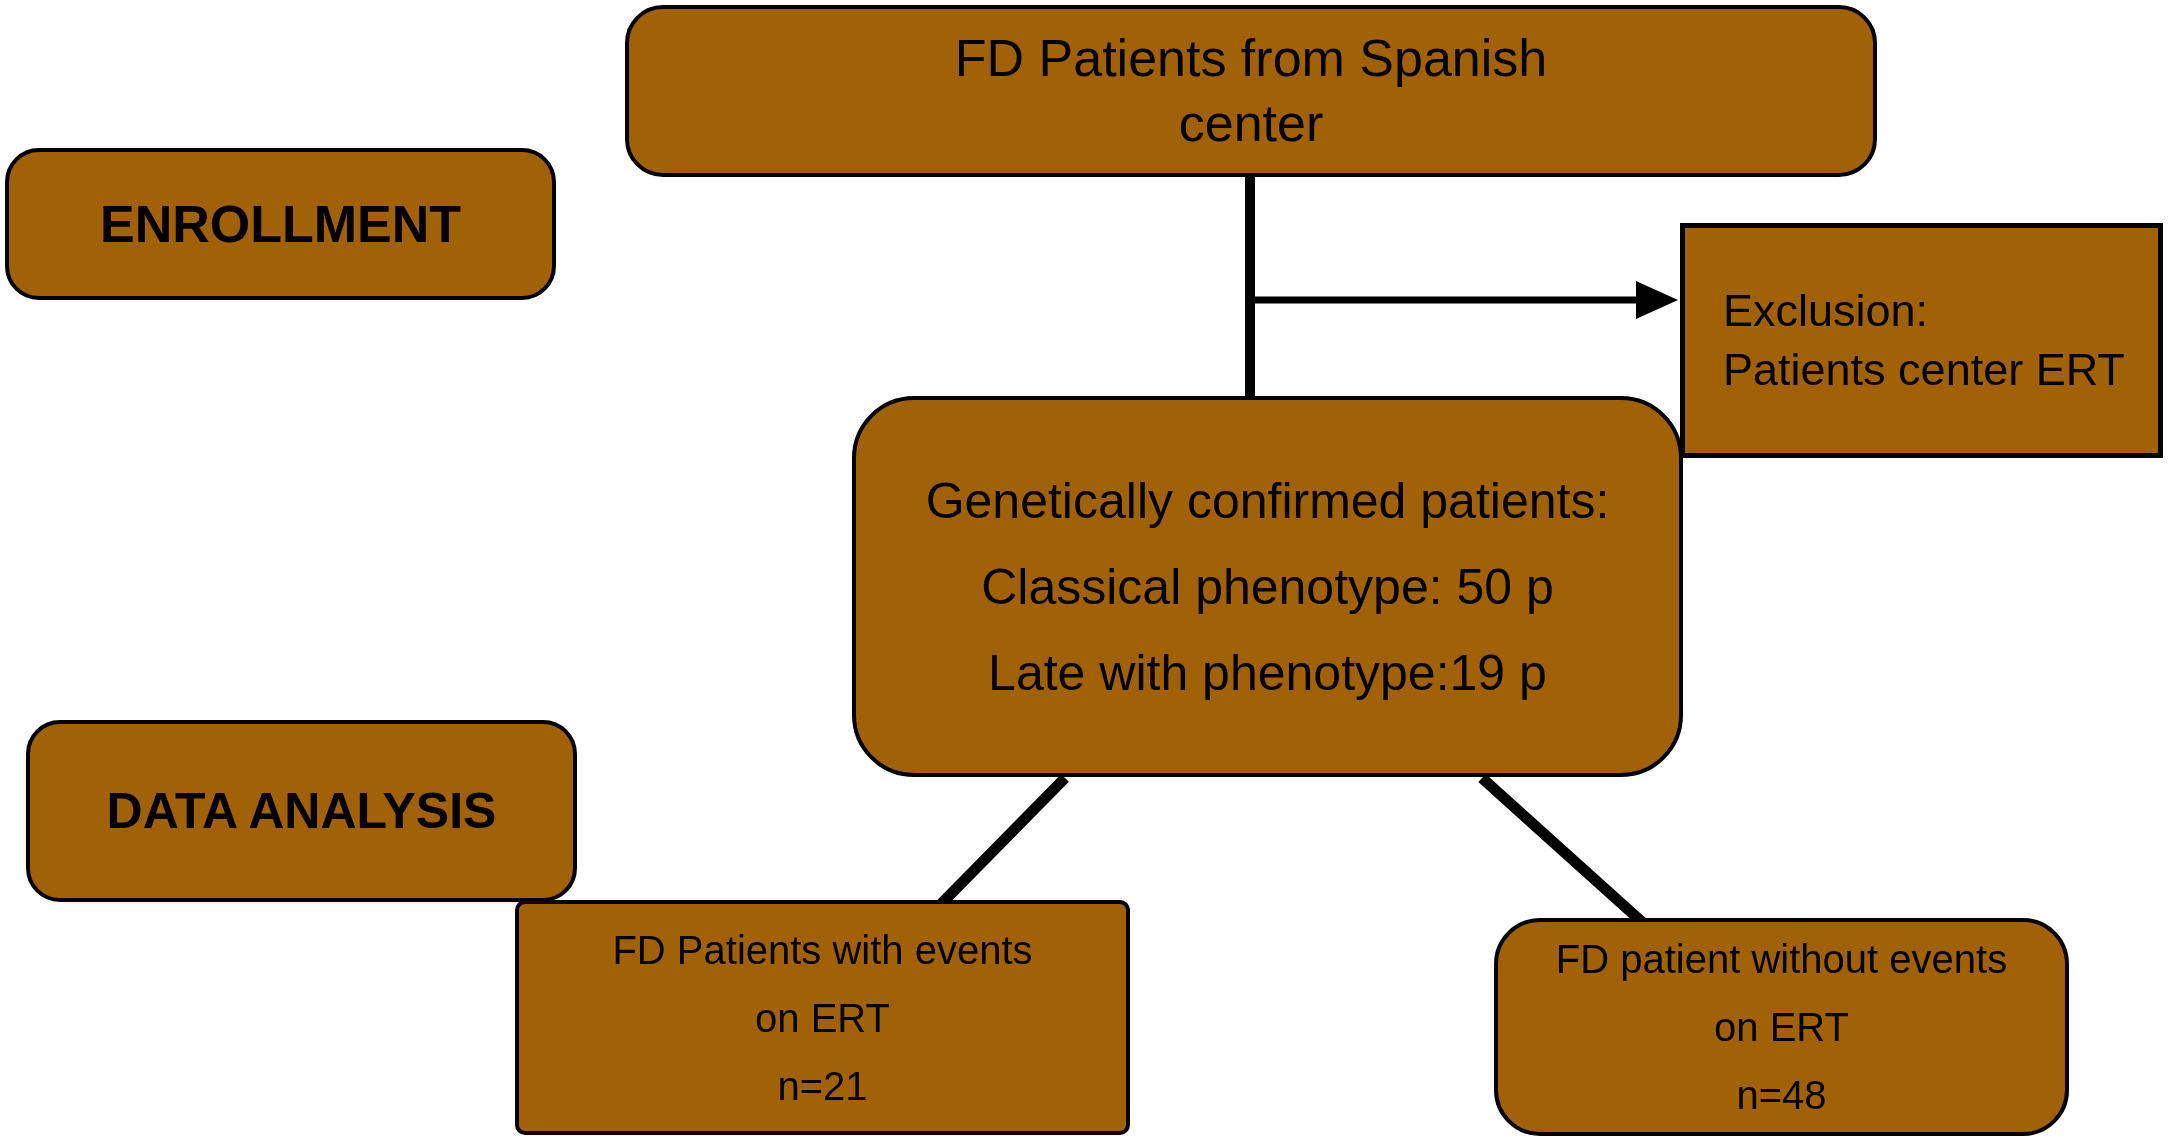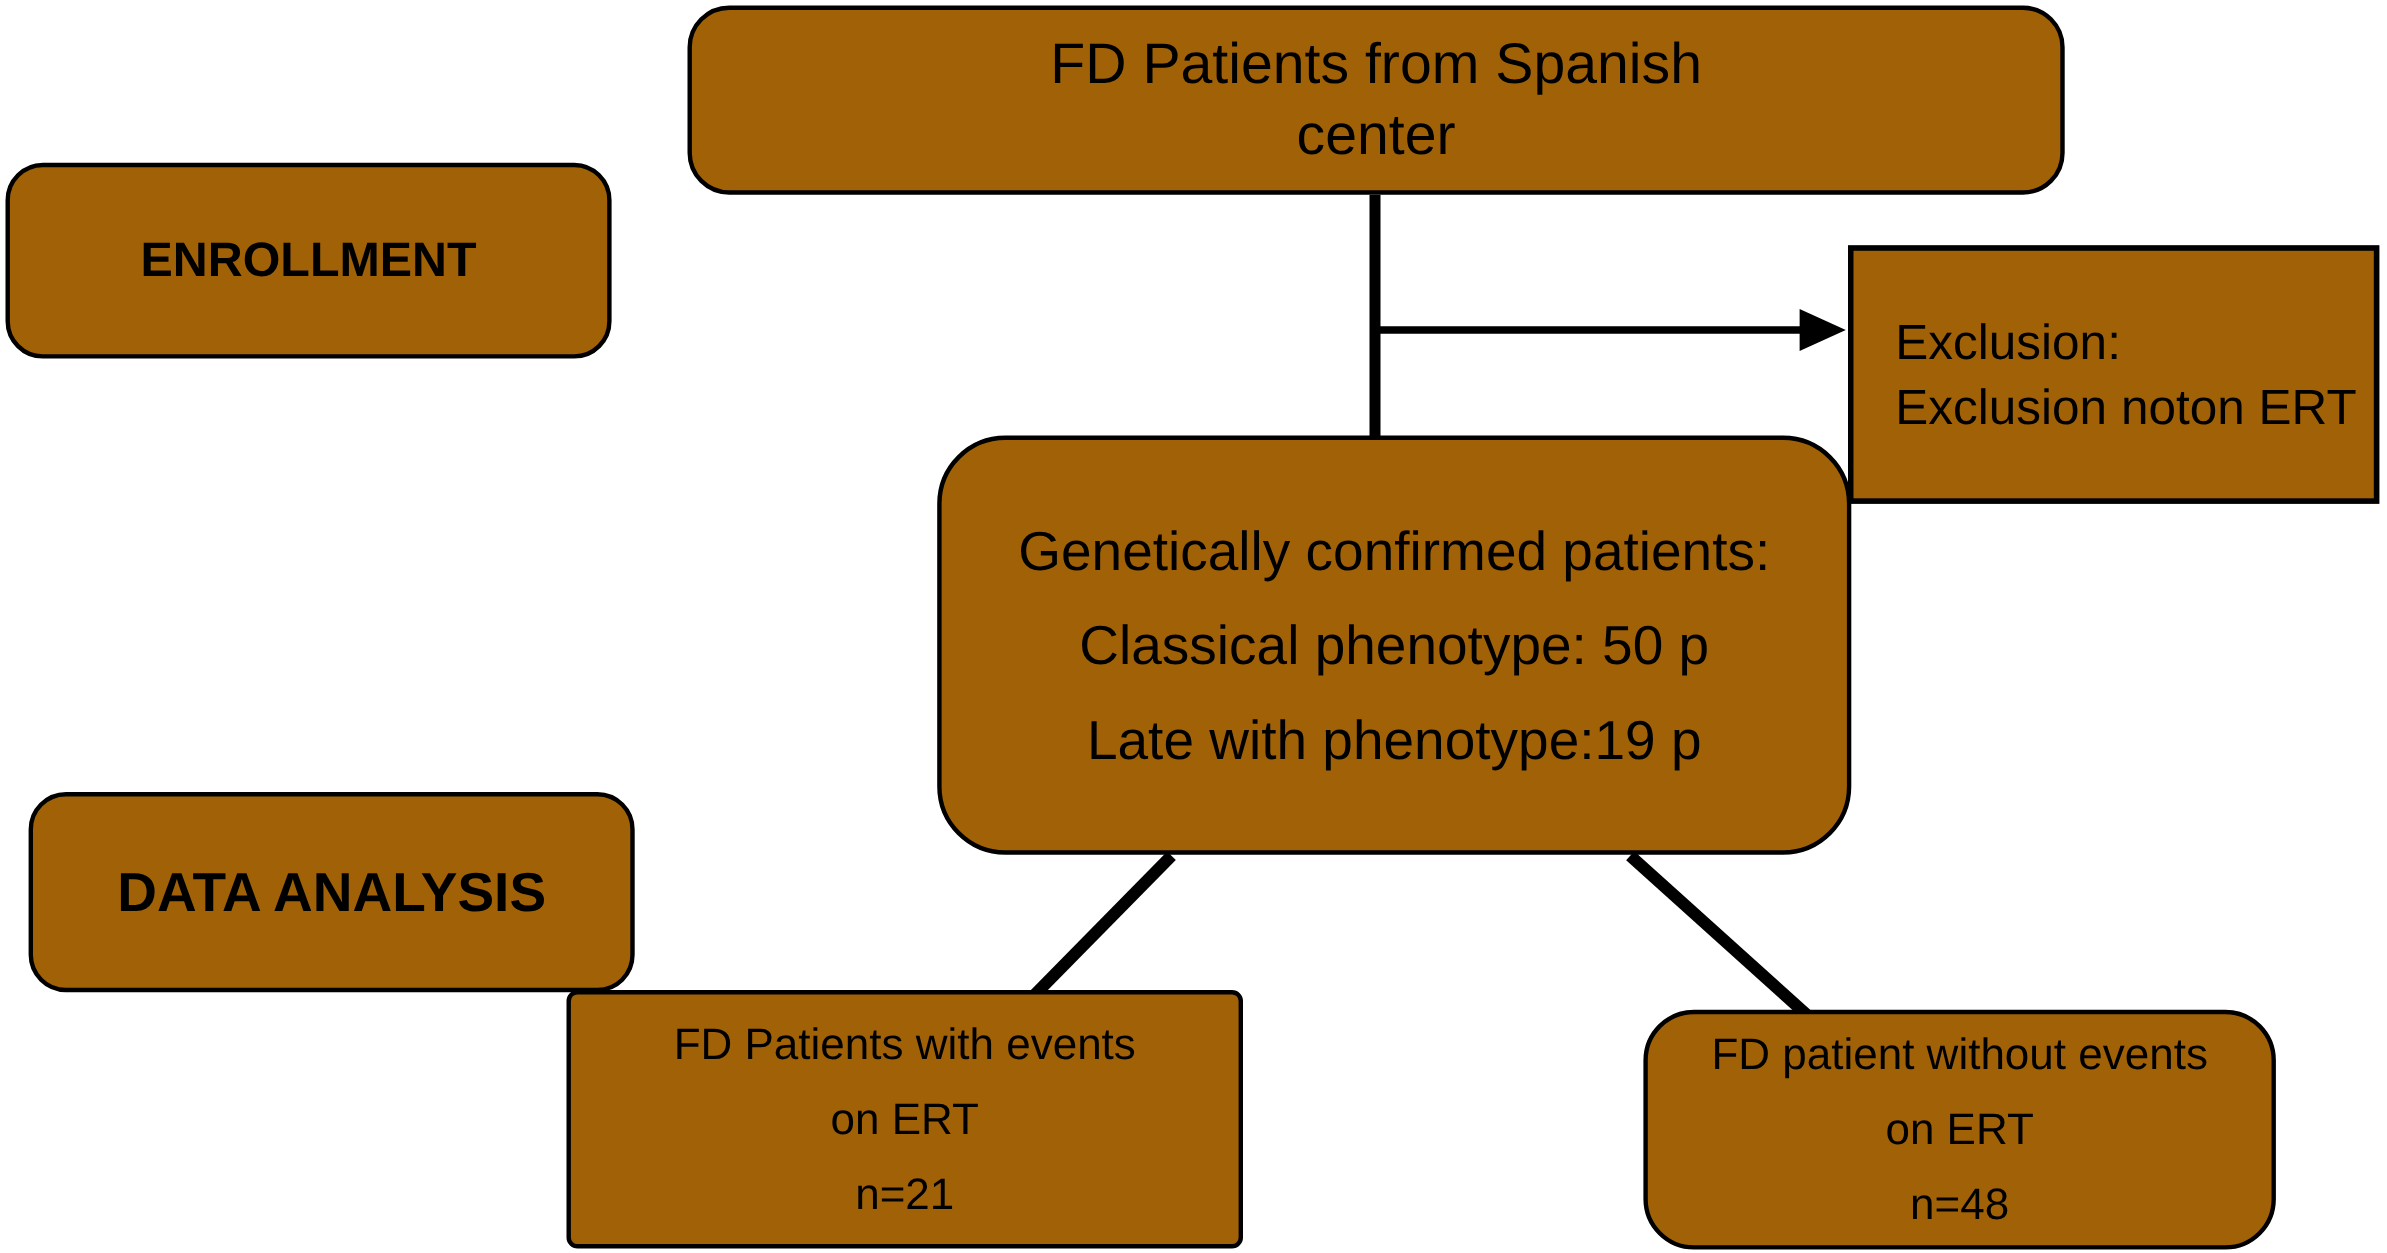--- a/index.html
+++ b/index.html
@@ -25,22 +25,22 @@
     text-align:center;
     z-index:1;
   }
   .node .ln{white-space:nowrap;}
 
   #source{
     left:625px;top:5px;width:1252px;height:172px;
     border-radius:38px;font-size:52px;line-height:1.25;
   }
   #enrollment{
-    left:5px;top:148px;width:551px;height:178px;
-    border-radius:34px;font-weight:bold;font-size:44px;
+    left:5px;top:148px;width:551px;height:152px;
+    border-radius:34px;font-weight:bold;font-size:52px;
   }
   #exclusion{
     left:1680px;top:223px;width:483px;height:235px;
     border-radius:0;border-width:5px;
     align-items:flex-start;text-align:center;
     padding-left:38px;font-size:45px;line-height:1.3;
   }
   #confirmed{
     left:838px;top:396px;width:831px;height:381px;
     border-radius:62px;font-size:50px;line-height:1.72;margin-left:14px;
@@ -80,21 +80,21 @@
     <div class="ln">FD Patients from Spanish</div>
     <div class="ln">center</div>
   </div>
 
   <div class="node" id="enrollment">
     <div class="ln">ENROLLMENT</div>
   </div>
 
   <div class="node" id="exclusion">
     <div class="ln">Exclusion:</div>
-    <div class="ln">Exclusion noton ERT</div>
+    <div class="ln">Patients center ERT</div>
   </div>
 
   <div class="node" id="confirmed">
     <div class="ln">Genetically confirmed patients:</div>
     <div class="ln">Classical phenotype: 50 p</div>
     <div class="ln">Late with phenotype:19 p</div>
   </div>
 
   <div class="node" id="data-analysis">
     <div class="ln">DATA ANALYSIS</div>

